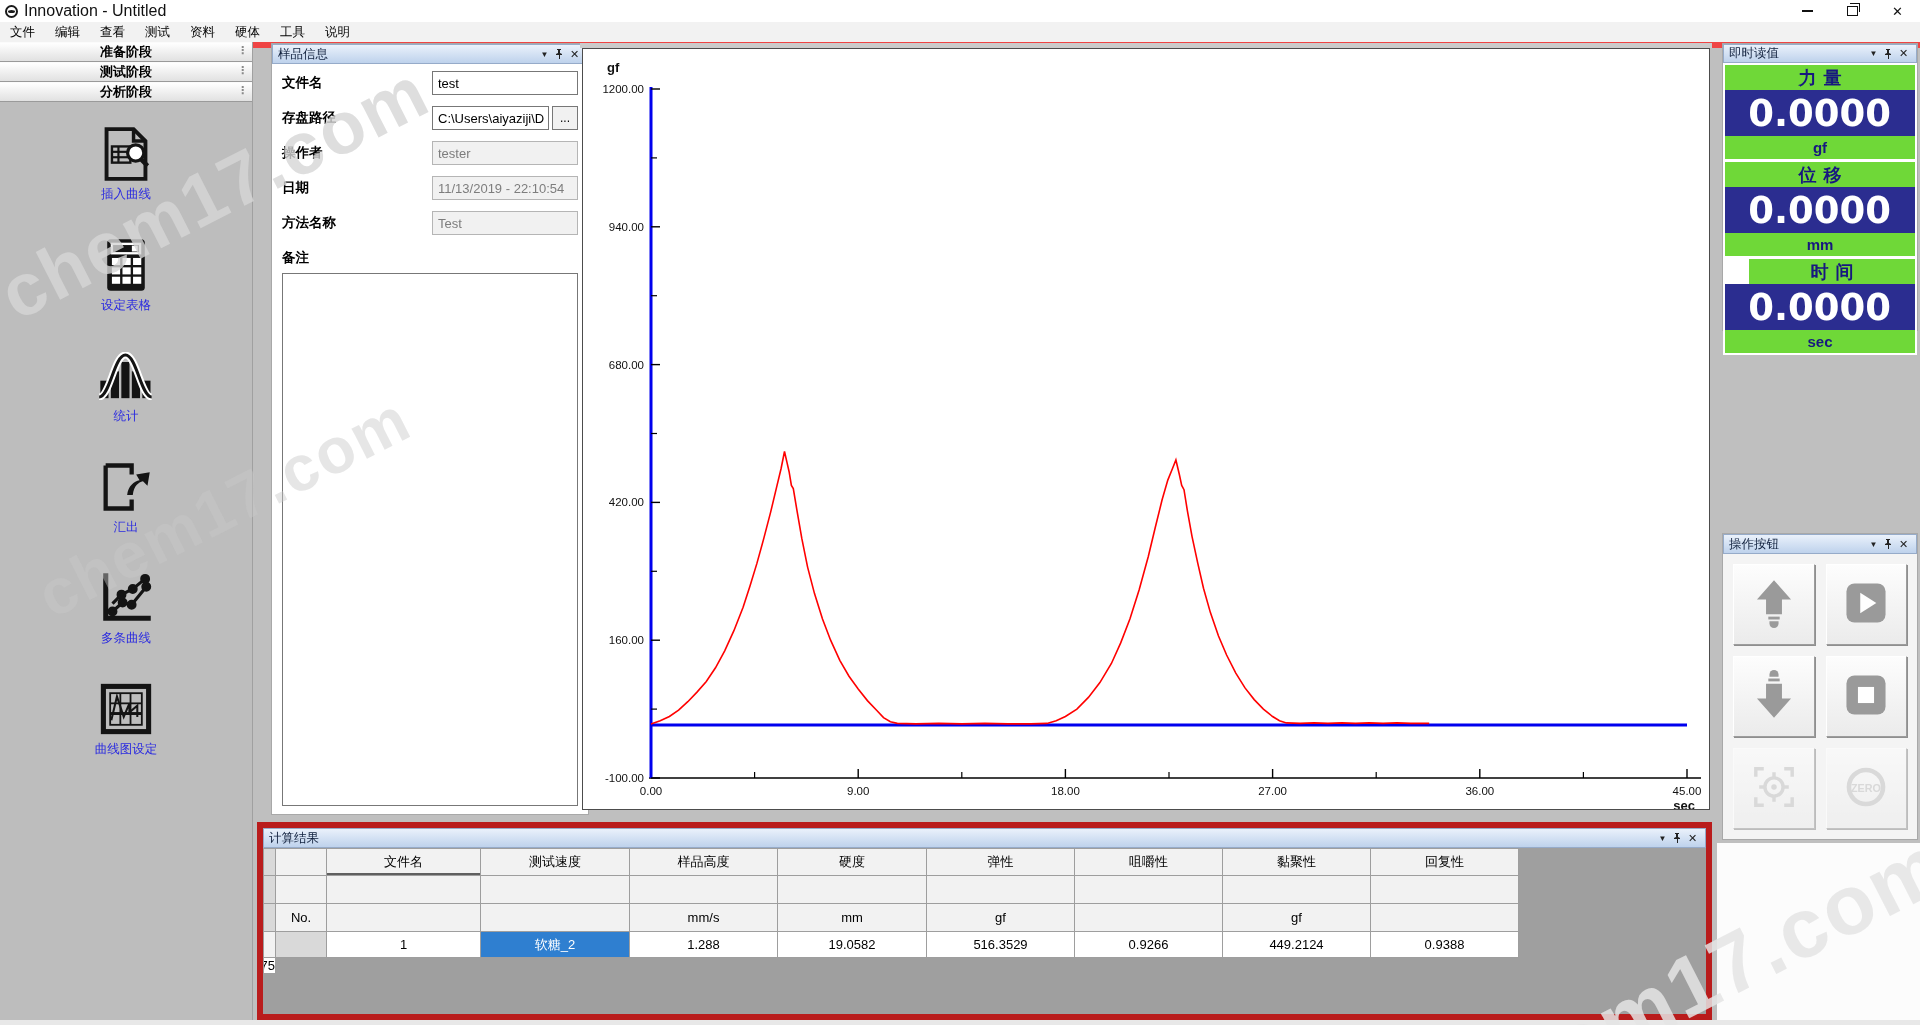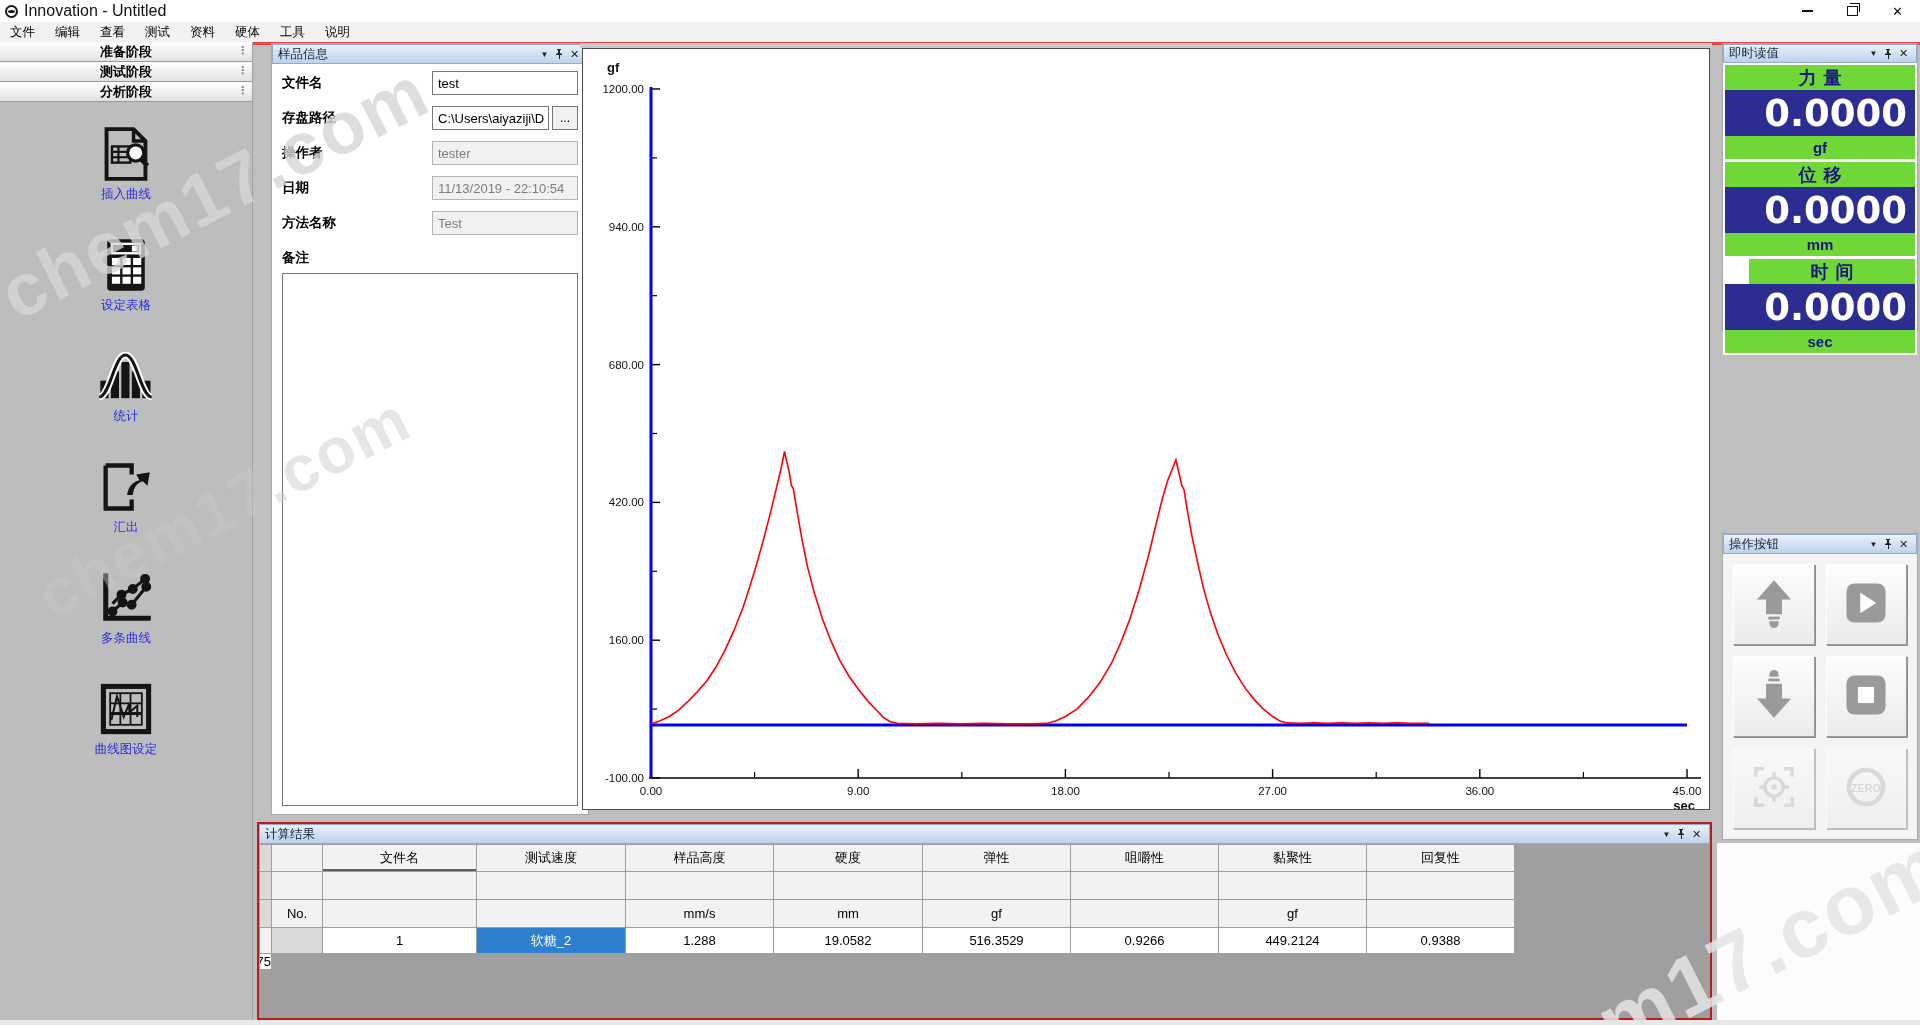--- a/index.html
+++ b/index.html
@@ -13,21 +13,21 @@
   .applogo::after{content:"";position:absolute;left:1px;top:3px;width:7px;height:3px;background:#1a1a1a;border-radius:50%}
   .wtitle{font-size:16px;color:#111}
   .winbtns{margin-left:auto;display:flex;height:22px}
   .winbtn{width:45px;height:22px;display:flex;align-items:center;justify-content:center}
   .g-min{width:11px;height:2px;background:#111}
   .g-rst{width:9px;height:8px;border:1.5px solid #111;position:relative;background:#fff}
   .g-rst::before{content:"";position:absolute;left:2px;top:-4px;width:9px;height:8px;border:1.5px solid #111;border-bottom:none;border-left:none}
   .g-x{font-size:13px;color:#111;line-height:1}
 
   
-  .menubar{left:0;top:22px;width:1920px;height:20px;background:#f2f2f2;display:flex;align-items:center;border-bottom:3px solid #ef4444}
+  .menubar{left:0;top:22px;width:1920px;height:20px;background:#f2f2f2;display:flex;align-items:center;border-bottom:6px solid #ef4444}
   .menu-item{padding:0 10px;font-size:12.5px;height:20px;display:flex;align-items:center}
 
   
   .sidebar{left:0;top:42px;width:252px;height:983px;background:#bdbdbd;border-right:1px solid #a0a0a0}
   .stab{height:18px;background:linear-gradient(#ffffff,#e1e1e1);border-top:1px solid #fbfbfb;border-bottom:1px solid #9a9a9a;
         display:flex;align-items:center;justify-content:center;font-weight:bold;font-size:13px;position:relative}
   .stab::after{content:"⋮";position:absolute;right:4px;top:1px;color:#8a8a8a;font-size:11px}
   .tools{display:flex;flex-direction:column;align-items:center;padding-top:26px}
   .tool{display:flex;flex-direction:column;align-items:center;margin-bottom:36px}
   .tool .ticon{width:56px;height:56px;display:flex;align-items:center;justify-content:center}
@@ -54,32 +54,32 @@
   .remark-box{flex:1;border:1px solid #777;background:#fff}
 
   
   .chart-strip{left:580px;top:43px;width:1132px;height:5px;background:#cbcbcb}
   .chart-panel{left:582px;top:48px;width:1128px;height:762px;background:#fff;border:1px solid #4c4c4c;box-sizing:border-box}
 
   
   .readings-panel{left:1722px;top:43px;width:196px;height:288px;background:#fff;border:1px solid #a8a8a8;box-sizing:border-box;display:flex;flex-direction:column}
   .rd-body{flex:1;padding:2px;display:flex;flex-direction:column;gap:3px;background:#fff}
   .rd-label{height:25px;display:flex;align-items:center;justify-content:center;font-weight:bold;font-size:18px;letter-spacing:7px;text-indent:7px}
-  .rd-value{height:46px;display:flex;align-items:center;justify-content:flex-end;padding-right:8px;color:#fff;font-weight:bold;font-size:37px;font-family:"DejaVu Sans","Liberation Sans",sans-serif}
+  .rd-value{height:46px;display:flex;align-items:center;justify-content:flex-end;padding-right:24px;color:#fff;font-weight:bold;font-size:37px;font-family:"DejaVu Sans","Liberation Sans",sans-serif}
   .rd-unit{height:23px;display:flex;align-items:center;justify-content:center;font-weight:bold;font-size:15px}
 
   
   .controls-panel{left:1722px;top:533px;width:196px;height:307px;background:#f4f4f4;border:1px solid #a8a8a8;box-sizing:border-box;display:flex;flex-direction:column}
   .ctl-body{flex:1;display:grid;grid-template-columns:1fr 1fr;grid-auto-rows:1fr;gap:11px;padding:10px}
   .cbtn{background:linear-gradient(#fdfdfd,#ebebeb);border:1px solid #9c9c9c;border-top-color:#fff;border-left-color:#fff;
         box-shadow:1px 1px 0 #8f8f8f;display:flex;align-items:center;justify-content:center}
   .cbtn.dim{opacity:.55}
 
   
-  .results-panel{left:257px;top:822px;width:1455px;height:198px;background:#ef4444;border:2px solid #b91c1c;box-sizing:border-box;display:flex;flex-direction:column;overflow:hidden}
+  .results-panel{left:257px;top:822px;width:1455px;height:198px;background:#ef4444;border:6px solid #b91c1c;box-sizing:border-box;display:flex;flex-direction:column;overflow:hidden}
   .res-body{flex:1;position:relative;background:#9f9f9f}
   .res-grid{position:absolute;left:0;top:0;display:grid;border-left:1px solid #9e9e9e;border-top:1px solid #9e9e9e;background:#9f9f9f}
   .cell{border-right:1px solid #9e9e9e;border-bottom:1px solid #9e9e9e;display:flex;align-items:center;justify-content:center;font-size:13px;background:#f2f2f2;overflow:hidden;white-space:nowrap}
   .cell.white{background:#fff}
   .cell.grip{background:#d9d9d9}
   .cell.sel{background:#2f7fd0;color:#fff}
   .cell.colsel{box-shadow:inset 0 -2px 0 #606060}
 
   .white-corner{left:1717px;top:843px;width:203px;height:177px;background:#fcfcfc}
   .bottom-strip{left:0;top:1020px;width:1920px;height:5px;background:#e8e8e8}

